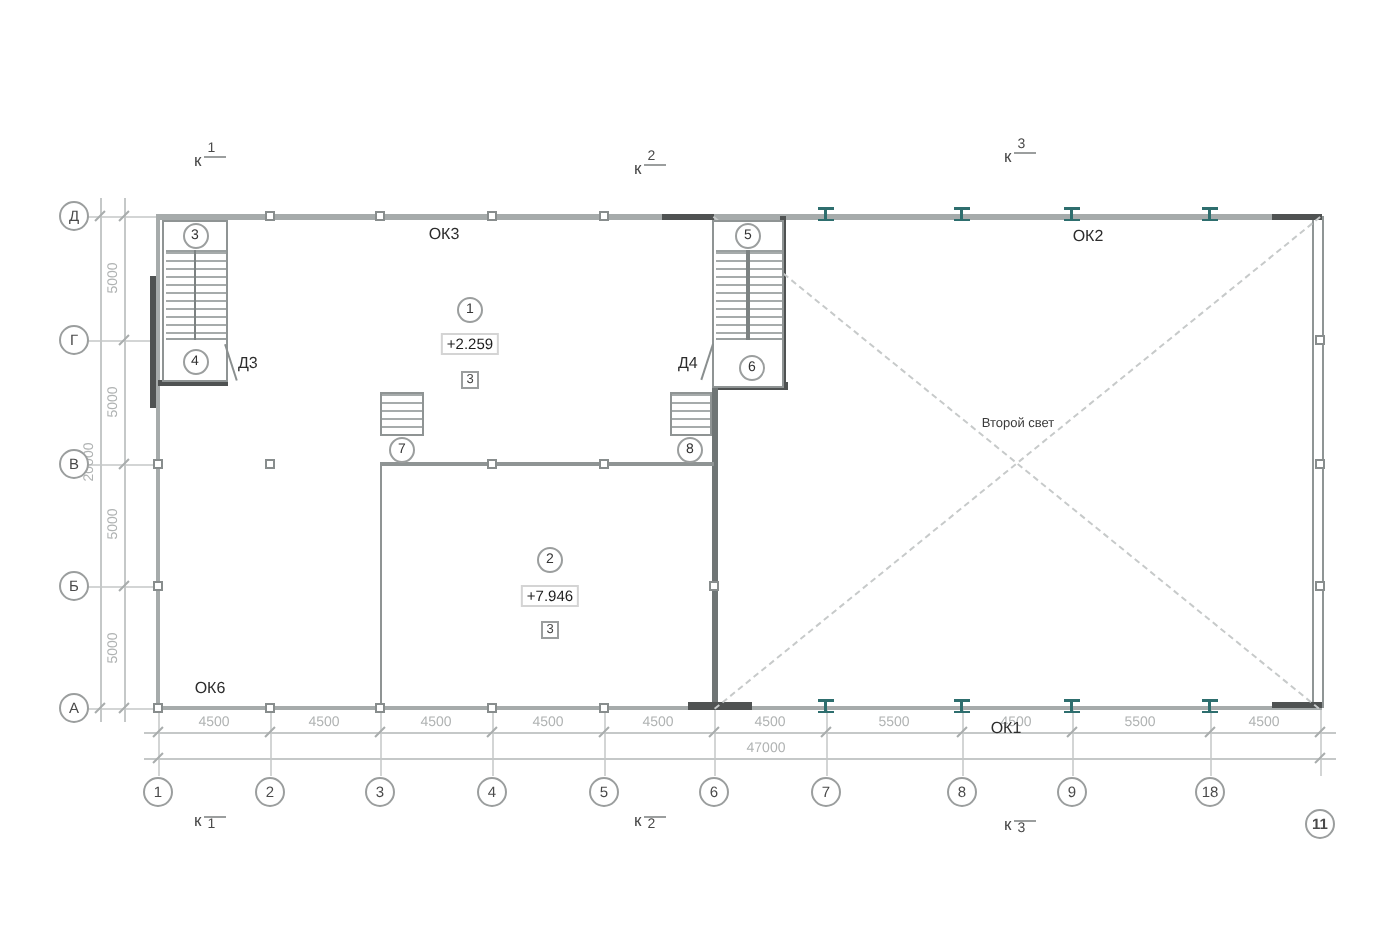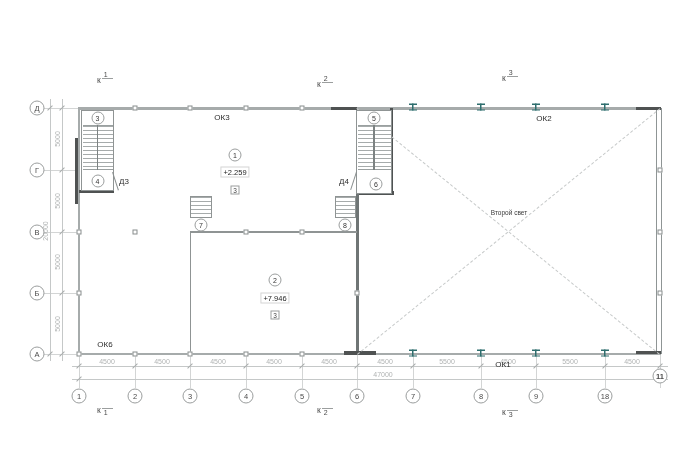--- a/index.html
+++ b/index.html
@@ -143,21 +143,21 @@
   <div class="axc" style="left:79px;top:396px;">1</div>
   <div class="axc" style="left:135px;top:396px;">2</div>
   <div class="axc" style="left:190px;top:396px;">3</div>
   <div class="axc" style="left:246px;top:396px;">4</div>
   <div class="axc" style="left:302px;top:396px;">5</div>
   <div class="axc" style="left:357px;top:396px;">6</div>
   <div class="axc" style="left:413px;top:396px;">7</div>
   <div class="axc" style="left:481px;top:396px;">8</div>
   <div class="axc" style="left:536px;top:396px;">9</div>
   <div class="axc" style="left:605px;top:396px;">18</div>
-  <div class="axc" style="left:660px;top:376px;font-weight:bold;">11</div>
+  <div class="axc" style="left:660px;top:412px;font-weight:bold;">11</div>
 
   <div class="sect" style="left:97px;top:402px;">
     <span class="k">к</span>
     <span class="nb">1</span>
   </div>
   <div class="sect" style="left:317px;top:402px;">
     <span class="k">к</span>
     <span class="nb">2</span>
   </div>
   <div class="sect" style="left:502px;top:404px;">

